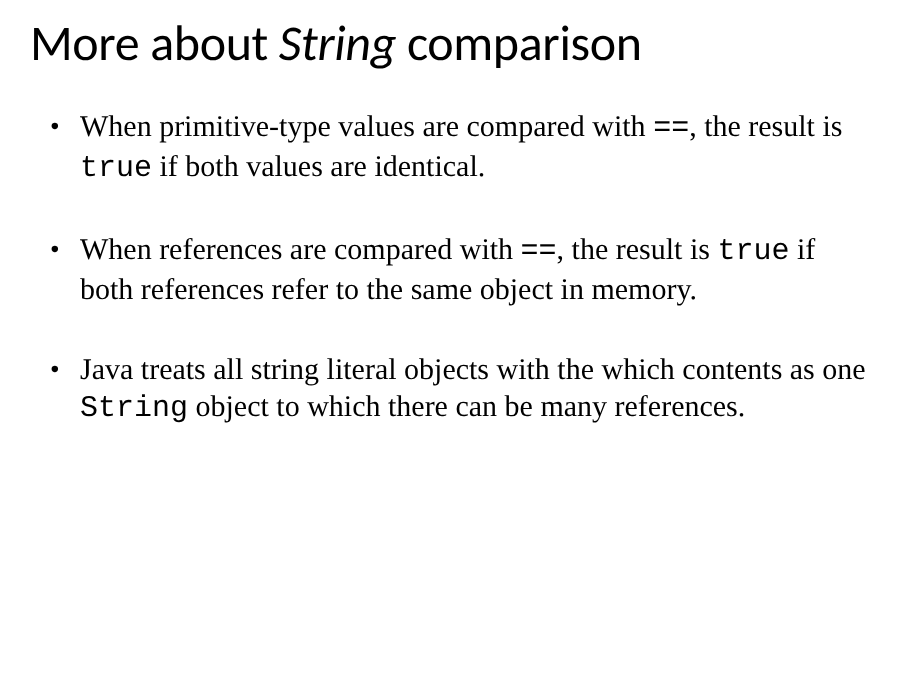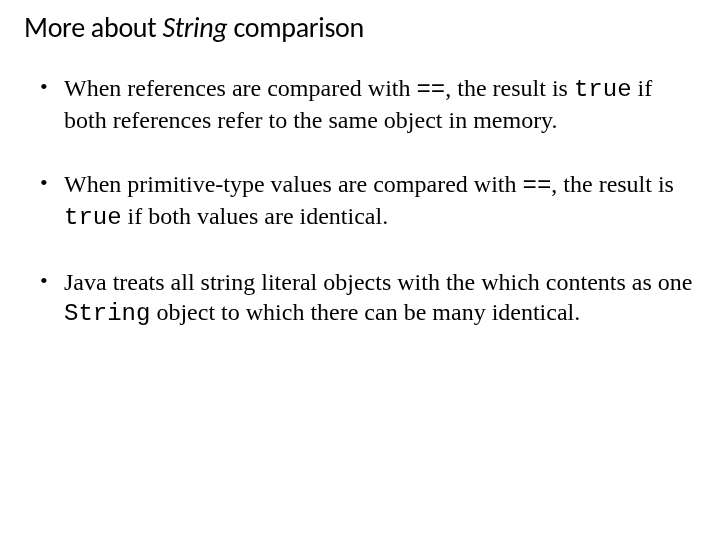--- a/index.html
+++ b/index.html
@@ -6,21 +6,21 @@
     body {
       width: 720px;
       height: 540px;
       background: #fff;
       font-family: Calibri, "Segoe UI", Arial, sans-serif;
       padding: 10px 24px 24px 24px;
       color: #000;
       overflow: hidden;
     }
     .title {
-      font-size: 28px;
+      font-size: 40px;
       font-weight: 400;
       margin-bottom: 28px;
       letter-spacing: -0.3px;
     }
     .title .italic {
       font-style: italic;
     }
     ul.bullets {
       list-style: none;
       font-family: "Times New Roman", Times, serif;
@@ -46,21 +46,21 @@
   </style>
 </head>
 <body>
 
 <h1 class="title">
   <span>More about </span><span class="italic">String</span><span> comparison</span>
 </h1>
 
 <ul class="bullets">
   <li>
+    <span>When primitive-type values are compared with </span><span class="mono">==</span><span>, the result is </span><span class="mono">true</span><span> if both values are identical.</span>
+  </li>
+  <li>
     <span>When references are compared with </span><span class="mono">==</span><span>, the result is </span><span class="mono">true</span><span> if both references refer to the same object in memory.</span>
   </li>
   <li>
-    <span>When primitive-type values are compared with </span><span class="mono">==</span><span>, the result is </span><span class="mono">true</span><span> if both values are identical.</span>
-  </li>
-  <li>
-    <span>Java treats all string literal objects with the which contents as one </span><span class="mono">String</span><span> object to which there can be many identical.</span><span class="mono"></span><span></span>
+    <span>Java treats all string literal objects with the which contents as one </span><span class="mono">String</span><span> object to which there can be many references.</span><span class="mono"></span><span></span>
   </li>
 </ul>
 
 </body></html>

